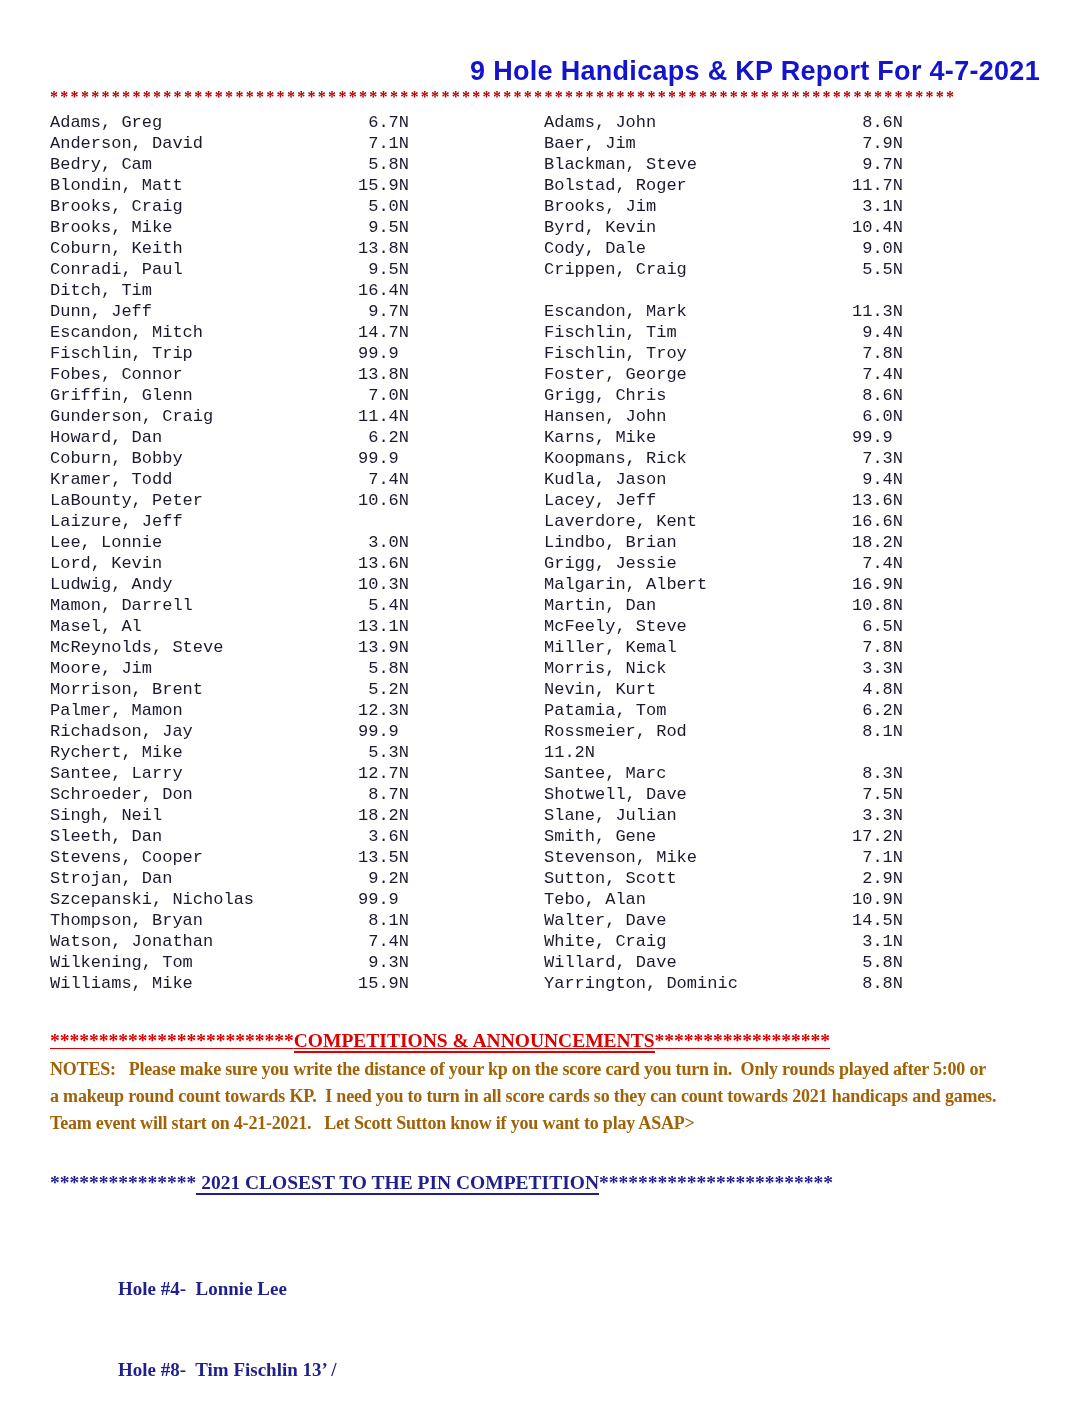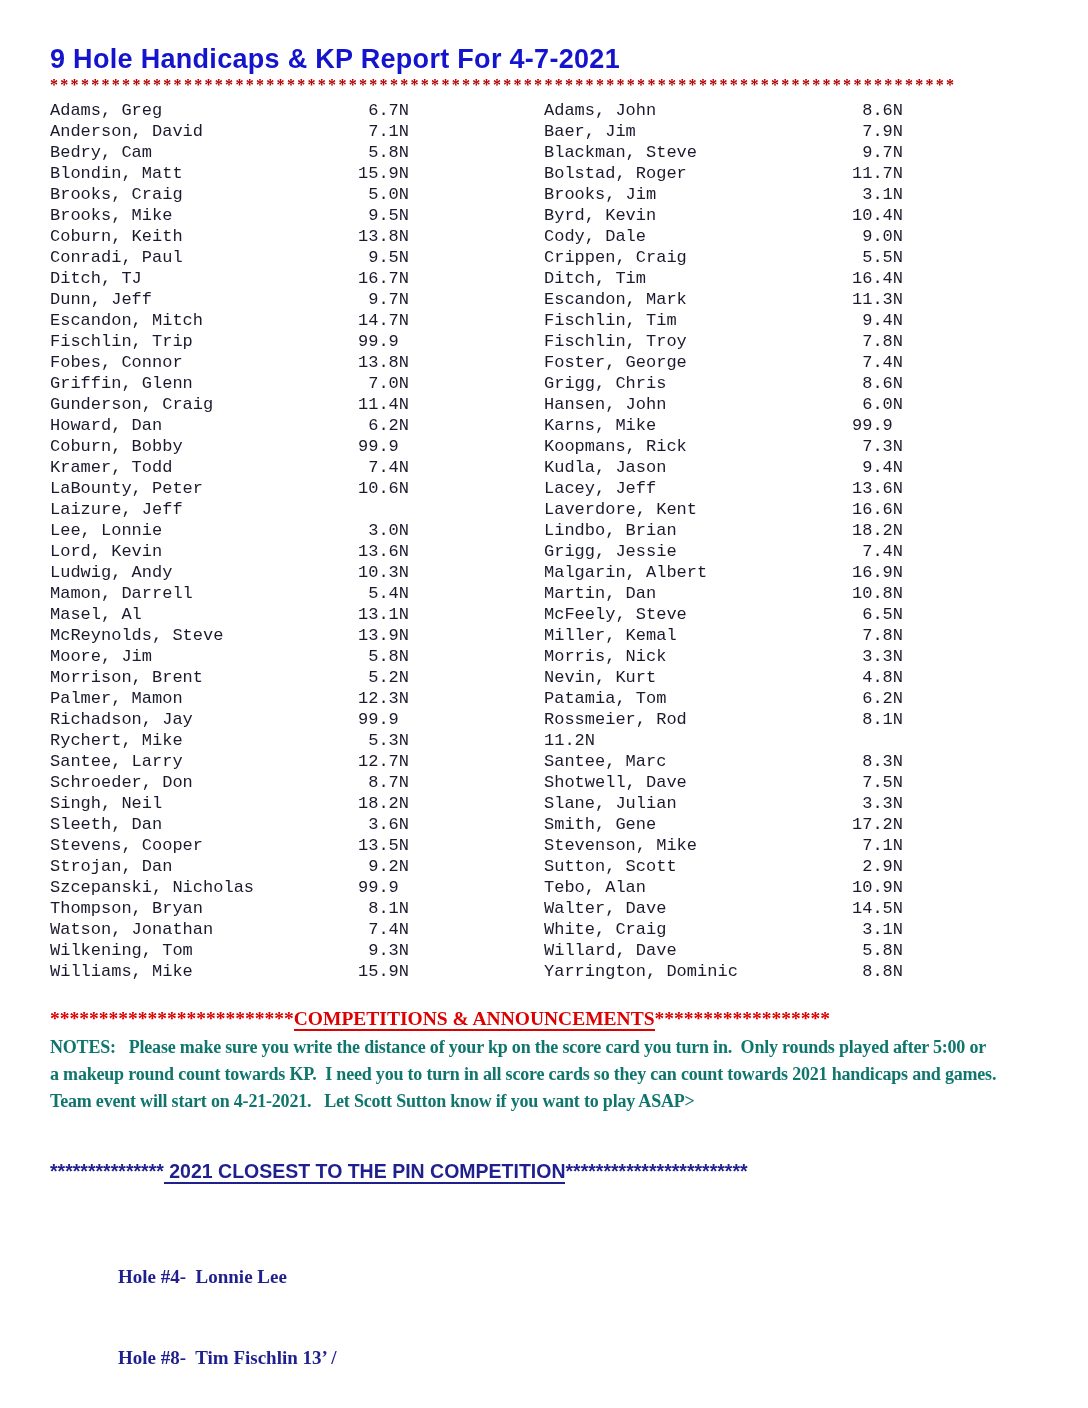--- a/index.html
+++ b/index.html
@@ -10,22 +10,22 @@
     background:#ffffff;
     box-sizing:border-box;
     padding:44px 48px 0 50px;
     overflow:hidden;
   }
   .title{
     font-family:"Liberation Sans", sans-serif;
     font-weight:bold;
     font-size:27px;
     color:#1414ce;
-    text-align:left;
-    margin:0 0 1px 0;
+    text-align:right;
+    margin:12px 0 1px 0;
     letter-spacing:0.3px;
     white-space:nowrap;
   }
   .stars-divider{
     font-family:"Liberation Serif", serif;
     font-weight:bold;
     font-size:16px;
     color:#b20000;
     letter-spacing:2.3px;
     white-space:nowrap;
@@ -42,42 +42,43 @@
   .roster-row{display:flex;white-space:pre;gap:44px;}
   .half{display:flex;}
   .half.left{width:450px;flex:none;}
   .p-name{display:inline-block;width:308px;flex:none;white-space:pre;}
   .p-val{display:inline-block;width:140px;flex:none;white-space:pre;}
   .comp-header{
     font-family:"Liberation Serif", serif;
     font-weight:bold;
     font-size:19.5px;
     color:#dd0000;
-    margin-top:25px;
+    margin-top:35px;
     white-space:nowrap;
     line-height:24px;
+    text-decoration:underline;
   }
   .comp-header .hdr-label{border-bottom:2px solid #dd0000;}
   .notes{
     font-family:"Liberation Serif", serif;
     font-weight:bold;
     font-size:18px;
     line-height:27px;
-    color:#0f766e;
+    color:#a16207;
     width:948px;
     margin:3px 12px 0 0;
     white-space:pre-wrap;
     letter-spacing:-0.2px;
   }
   .pin-header{
-    font-family:Liberation Sans, sans-serif;
+    font-family:Liberation Serif, serif;
     font-weight:bold;
     font-size:19.5px;
     color:#1f1f8e;
-    margin-top:44px;
+    margin-top:34px;
     white-space:nowrap;
     line-height:24px;
   }
   .pin-header .hdr-label{border-bottom:2px solid #1f1f8e;}
   .holes{
     font-family:"Liberation Serif", serif;
     font-weight:bold;
     font-size:19px;
     line-height:27px;
     color:#1f1f8e;
@@ -96,21 +97,21 @@
 
   <div class="roster">
       <div class="roster-row"><div class="half left"><span class="p-name">Adams, Greg</span><span class="p-val"> 6.7N</span></div><div class="half right"><span class="p-name">Adams, John</span><span class="p-val"> 8.6N</span></div></div>
       <div class="roster-row"><div class="half left"><span class="p-name">Anderson, David</span><span class="p-val"> 7.1N</span></div><div class="half right"><span class="p-name">Baer, Jim</span><span class="p-val"> 7.9N</span></div></div>
       <div class="roster-row"><div class="half left"><span class="p-name">Bedry, Cam</span><span class="p-val"> 5.8N</span></div><div class="half right"><span class="p-name">Blackman, Steve</span><span class="p-val"> 9.7N</span></div></div>
       <div class="roster-row"><div class="half left"><span class="p-name">Blondin, Matt</span><span class="p-val">15.9N</span></div><div class="half right"><span class="p-name">Bolstad, Roger</span><span class="p-val">11.7N</span></div></div>
       <div class="roster-row"><div class="half left"><span class="p-name">Brooks, Craig</span><span class="p-val"> 5.0N</span></div><div class="half right"><span class="p-name">Brooks, Jim</span><span class="p-val"> 3.1N</span></div></div>
       <div class="roster-row"><div class="half left"><span class="p-name">Brooks, Mike</span><span class="p-val"> 9.5N</span></div><div class="half right"><span class="p-name">Byrd, Kevin</span><span class="p-val">10.4N</span></div></div>
       <div class="roster-row"><div class="half left"><span class="p-name">Coburn, Keith</span><span class="p-val">13.8N</span></div><div class="half right"><span class="p-name">Cody, Dale</span><span class="p-val"> 9.0N</span></div></div>
       <div class="roster-row"><div class="half left"><span class="p-name">Conradi, Paul</span><span class="p-val"> 9.5N</span></div><div class="half right"><span class="p-name">Crippen, Craig</span><span class="p-val"> 5.5N</span></div></div>
-      <div class="roster-row"><div class="half left"><span class="p-name">Ditch, TJ</span><span class="p-val">16.7N</span></div><div class="half right"><span class="p-name">Ditch, Tim</span><span class="p-val">16.4N</span></div></div>
+      <div class="roster-row"><div class="half right"><span class="p-name">Ditch, Tim</span><span class="p-val">16.4N</span></div></div>
       <div class="roster-row"><div class="half left"><span class="p-name">Dunn, Jeff</span><span class="p-val"> 9.7N</span></div><div class="half right"><span class="p-name">Escandon, Mark</span><span class="p-val">11.3N</span></div></div>
       <div class="roster-row"><div class="half left"><span class="p-name">Escandon, Mitch</span><span class="p-val">14.7N</span></div><div class="half right"><span class="p-name">Fischlin, Tim</span><span class="p-val"> 9.4N</span></div></div>
       <div class="roster-row"><div class="half left"><span class="p-name">Fischlin, Trip</span><span class="p-val">99.9</span></div><div class="half right"><span class="p-name">Fischlin, Troy</span><span class="p-val"> 7.8N</span></div></div>
       <div class="roster-row"><div class="half left"><span class="p-name">Fobes, Connor</span><span class="p-val">13.8N</span></div><div class="half right"><span class="p-name">Foster, George</span><span class="p-val"> 7.4N</span></div></div>
       <div class="roster-row"><div class="half left"><span class="p-name">Griffin, Glenn</span><span class="p-val"> 7.0N</span></div><div class="half right"><span class="p-name">Grigg, Chris</span><span class="p-val"> 8.6N</span></div></div>
       <div class="roster-row"><div class="half left"><span class="p-name">Gunderson, Craig</span><span class="p-val">11.4N</span></div><div class="half right"><span class="p-name">Hansen, John</span><span class="p-val"> 6.0N</span></div></div>
       <div class="roster-row"><div class="half left"><span class="p-name">Howard, Dan</span><span class="p-val"> 6.2N</span></div><div class="half right"><span class="p-name">Karns, Mike</span><span class="p-val">99.9</span></div></div>
       <div class="roster-row"><div class="half left"><span class="p-name">Coburn, Bobby</span><span class="p-val">99.9</span></div><div class="half right"><span class="p-name">Koopmans, Rick</span><span class="p-val"> 7.3N</span></div></div>
       <div class="roster-row"><div class="half left"><span class="p-name">Kramer, Todd</span><span class="p-val"> 7.4N</span></div><div class="half right"><span class="p-name">Kudla, Jason</span><span class="p-val"> 9.4N</span></div></div>
       <div class="roster-row"><div class="half left"><span class="p-name">LaBounty, Peter</span><span class="p-val">10.6N</span></div><div class="half right"><span class="p-name">Lacey, Jeff</span><span class="p-val">13.6N</span></div></div>

